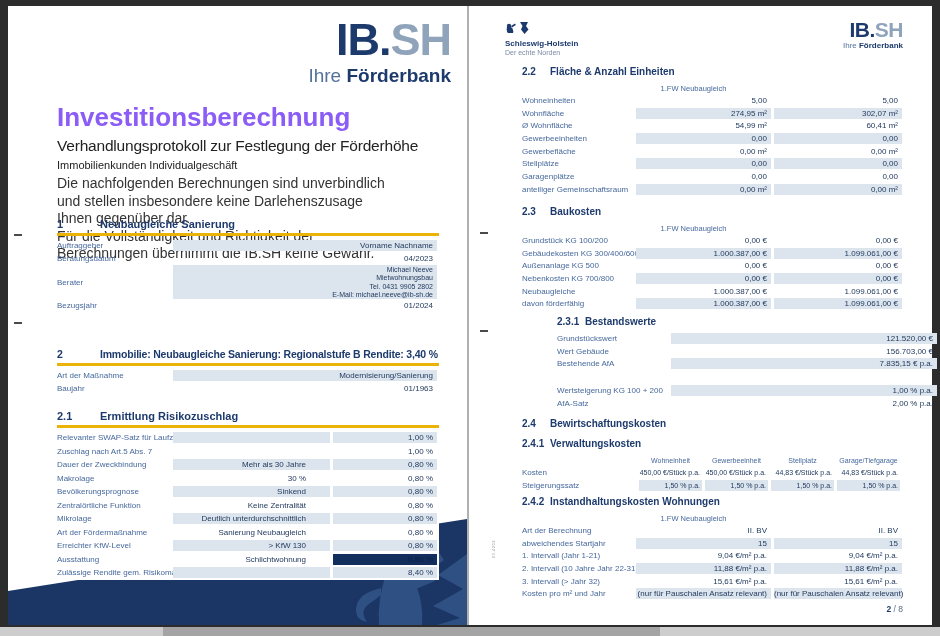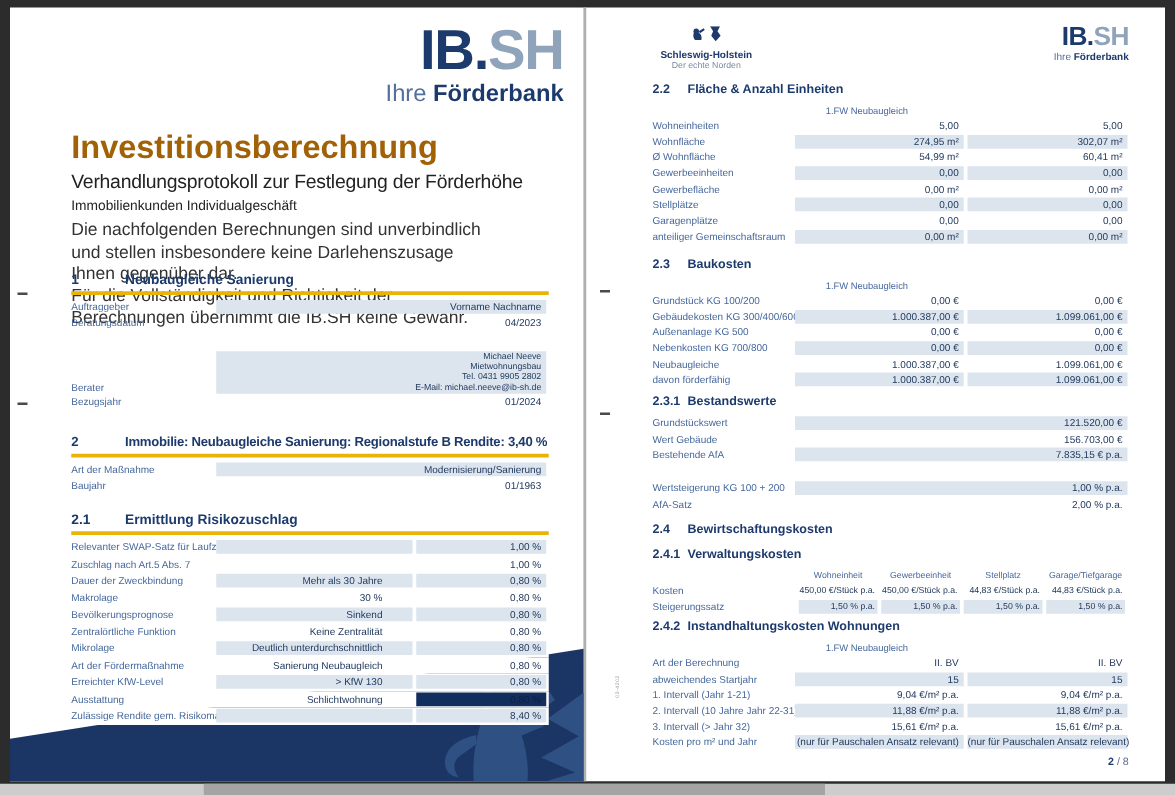--- a/index.html
+++ b/index.html
@@ -10,21 +10,21 @@
   .page-right{left:467px;width:465px;border-left:2px solid #b0b0b0;box-sizing:border-box;}
 
   
   .tbl{position:relative;z-index:3;}
   .row{display:flex;align-items:center;height:13px;position:relative;}
   .row .label{color:#46689c;font-size:8px;white-space:nowrap;flex:0 0 auto;}
   .cell{font-size:8px;color:#223a5e;text-align:right;white-space:nowrap;box-sizing:border-box;
         padding-right:4px;height:11px;line-height:11px;flex:0 0 auto;}
   .row.shaded .cell{background:#dce5ee;}
   .cell.hl{background:#122e5c !important;color:#0c2145;}
-  .row.tall{height:34px;align-items:flex-end;margin-top:16px;}
+  .row.tall{height:34px;align-items:center;}
   .row.tall .cell{height:auto;line-height:8.3px;font-size:7px;padding-top:1px;}
   .row.gap{margin-top:14px;}
 
   
   .page-left .label{width:116px;}
   .t-single .cell{width:264px;}
   .t-risk .c0{width:157px;padding-right:24px;}
   .t-risk .c1{width:104px;margin-left:3px;}
   .t-risk .row{height:13.5px;background:#fff;}
   .t-risk .row .nobg{background:transparent;}
@@ -52,28 +52,28 @@
   .chrow .sp{width:114px;flex:0 0 auto;}
   .ch-fw{width:135px;text-align:center;box-sizing:border-box;padding-right:20px;flex:0 0 auto;}
   .ch4{width:63px;margin-left:3px;text-align:center;flex:0 0 auto;font-size:7px;}
 
   
   .logo-big{position:absolute;top:12px;right:16px;text-align:right;z-index:2;}
   .logo-big .big{font-size:45px;font-weight:bold;letter-spacing:-1px;line-height:44px;}
   .logo-big .big .ib{color:#1d3a6d;} .logo-big .big .sh{color:#8fa3bb;}
   .logo-big .tag{font-size:19px;margin-top:3px;}
   .tag .ihre{color:#54719b;text-align:center;} .tag .fb{color:#1d3a6d;font-weight:bold;}
-  .doc-title{position:absolute;top:96px;left:49px;font-size:26px;font-weight:bold;color:#a16207;margin:0;}
+  .doc-title{position:absolute;top:96px;left:49px;font-size:26px;font-weight:bold;color:#8b5cf6;margin:0;}
   .doc-sub{position:absolute;top:131px;left:49px;font-size:15.5px;color:#222222;letter-spacing:-0.2px;}
   .doc-aud{position:absolute;top:153px;left:49px;font-size:11px;color:#222222;}
   .disc{position:absolute;top:169px;left:49px;width:338px;font-size:14px;color:#333333;line-height:1.25;}
   .disc p{margin:0;}
 
   
-  .sh-logo{position:absolute;top:14px;left:36px;width:120px;text-align:center;}
+  .sh-logo{position:absolute;top:14px;left:36px;width:120px;}
   .sh-logo .nm{font-size:8px;font-weight:bold;color:#1d3a6d;margin-top:1px;}
   .sh-logo .tg{font-size:7px;color:#7a8ba3;margin-top:1px;}
   .logo-small{position:absolute;top:14px;right:29px;text-align:right;}
   .logo-small .big{font-size:21px;font-weight:bold;letter-spacing:-0.5px;line-height:20px;}
   .logo-small .big .ib{color:#1d3a6d;} .logo-small .big .sh{color:#8fa3bb;}
   .logo-small .tag{font-size:8px;margin-top:1px;}
 
   
   .band{position:absolute;left:0;top:0;width:459px;height:619px;z-index:1;pointer-events:none;}
 
@@ -335,21 +335,21 @@
           <div class="cell c1">1.099.061,00 €</div>
         </div>
         <div class="row shaded">
           <div class="label">davon förderfähig</div>
           <div class="cell c0">1.000.387,00 €</div>
           <div class="cell c1">1.099.061,00 €</div>
         </div>
       </div>
   </div>
 
-  <div class="sec" style="top:310px;">
+  <div class="sec" style="top:310px;margin-left:35px;">
     <h3><span class="hnum">2.3.1</span><span>Bestandswerte</span></h3>
     <div class="tbl t-wide">
         <div class="row shaded">
           <div class="label">Grundstückswert</div>
           <div class="cell c0">121.520,00 €</div>
         </div>
         <div class="row">
           <div class="label">Wert Gebäude</div>
           <div class="cell c0">156.703,00 €</div>
         </div>

